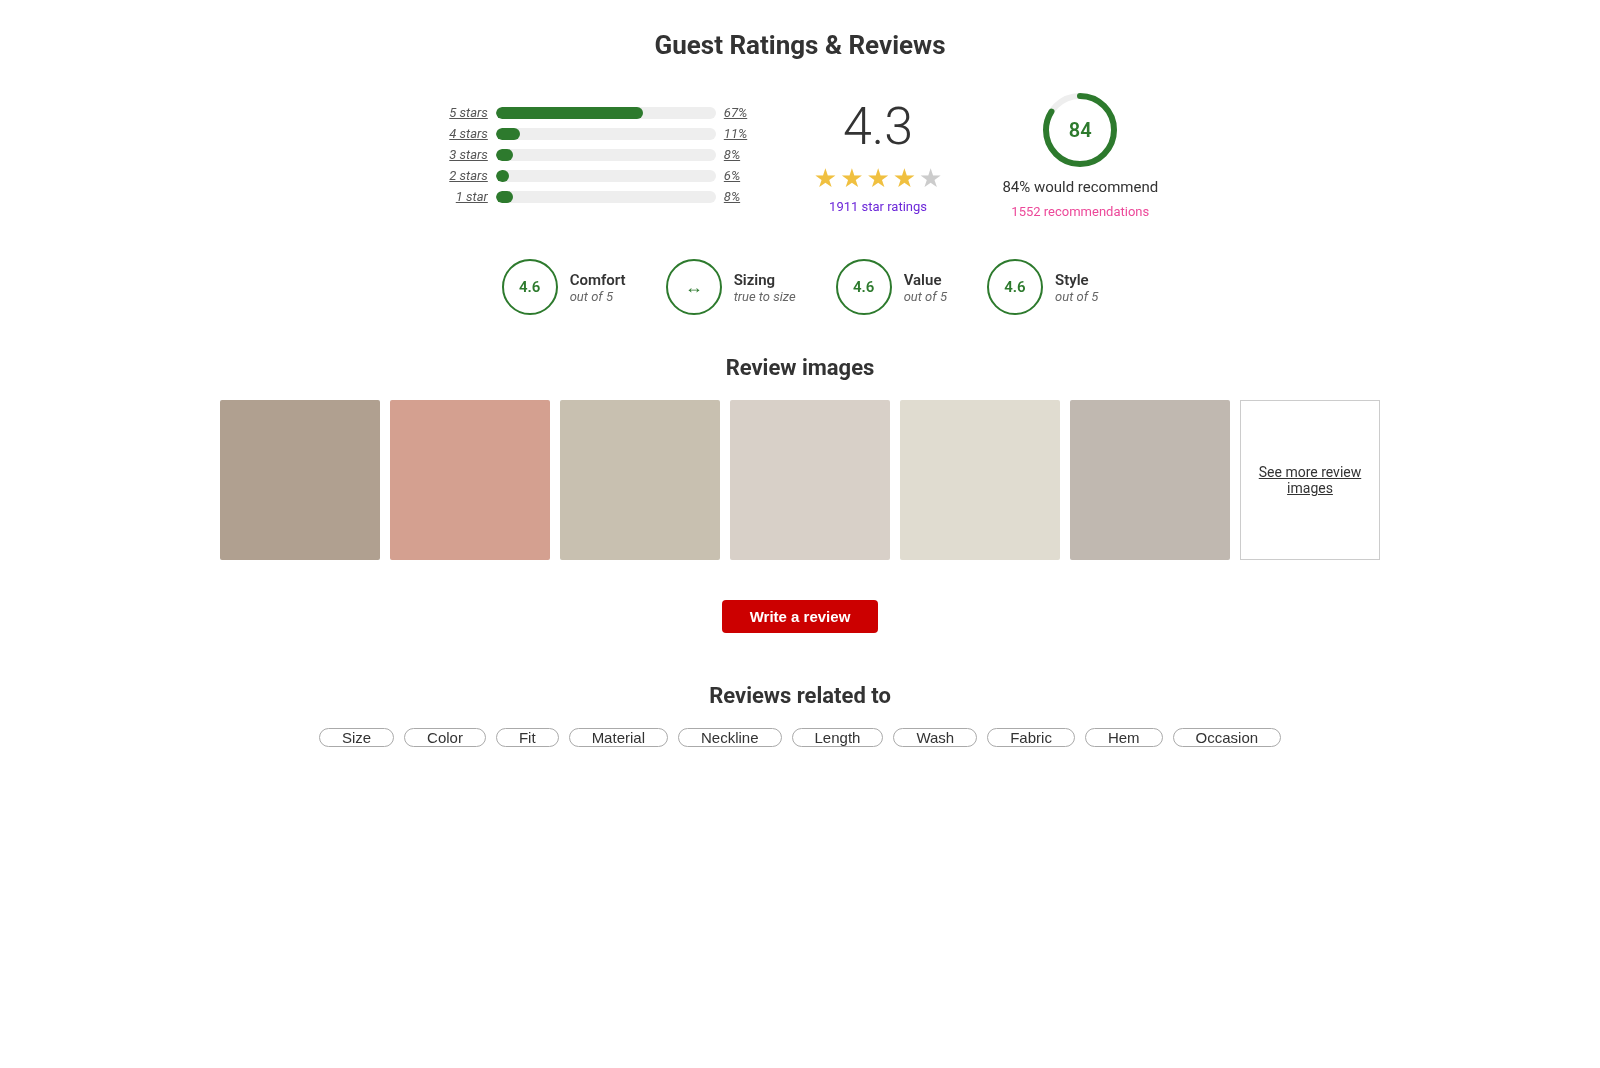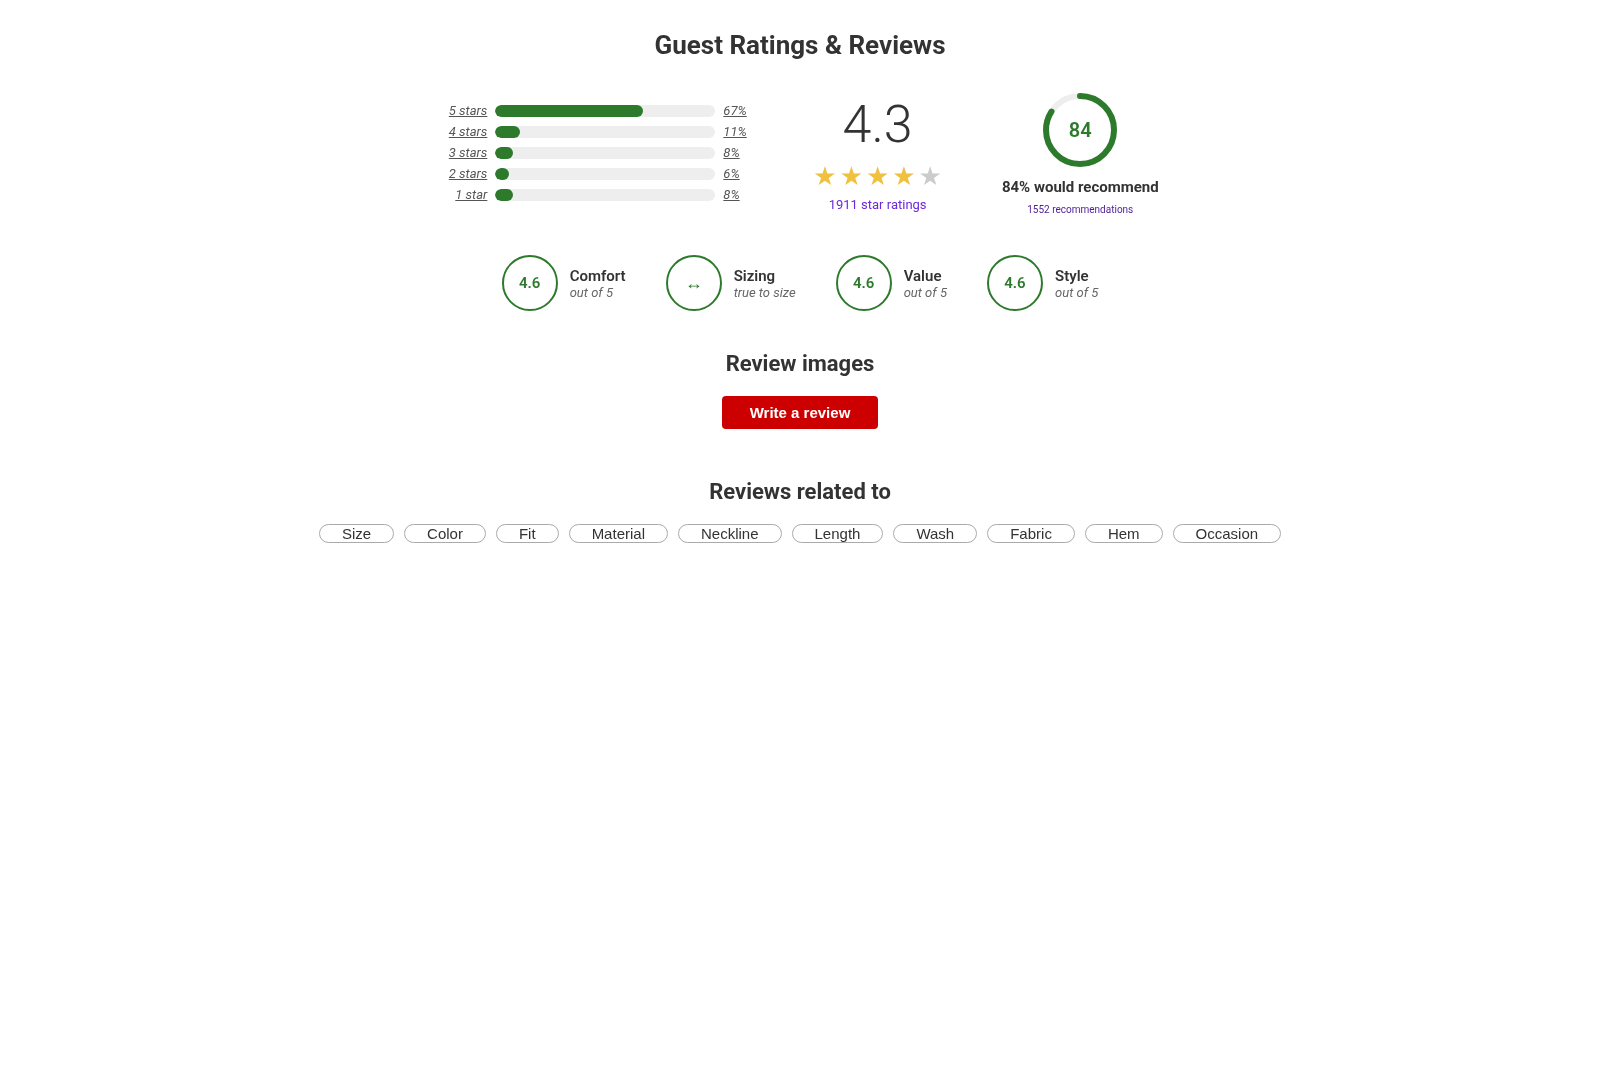--- a/index.html
+++ b/index.html
@@ -128,27 +128,27 @@
       position: absolute;
       top: 50%;
       left: 50%;
       transform: translate(-50%, -50%);
       font-size: 20px;
       font-weight: 600;
       color: #2d7a2d;
     }
     .recommend-label {
       font-size: 15px;
-      font-weight: 700;
+      font-weight: 400;
       text-align: center;
       max-width: 180px;
     }
     .recommend-sub {
-      font-size: 10px;
-      color: #4c1d95;
+      font-size: 13px;
+      color: #ec4899;
     }
 
     
     .attribute-scores {
       display: flex;
       justify-content: center;
       gap: 40px;
       margin-bottom: 40px;
       flex-wrap: wrap;
     }
@@ -366,20 +366,32 @@
       <div class="attr-circle">4.6</div>
       <div class="attr-text">
         <div class="attr-name">Style</div>
         <div class="attr-sub">out of 5</div>
       </div>
     </div>
   </div>
 
 <div>
   <h2 class="section-title">Review images</h2>
+  <div class="review-images">
+
+  <div class="review-img-box" style="background-color: rgb(176, 160, 144); width: 160px; height: 160px;"></div>
+      <div class="review-img-box" style="background-color: rgb(212, 160, 144); width: 160px; height: 160px;"></div>
+      <div class="review-img-box" style="background-color: rgb(200, 192, 176); width: 160px; height: 160px;"></div>
+      <div class="review-img-box" style="background-color: rgb(216, 208, 200); width: 160px; height: 160px;"></div>
+      <div class="review-img-box" style="background-color: rgb(224, 220, 208); width: 160px; height: 160px;"></div>
+      <div class="review-img-box" style="background-color: rgb(192, 184, 176); width: 160px; height: 160px;"></div>
+      <div class="see-more-box">
+        <span class="see-more-text">See more review images</span>
+      </div>
+    </div>
 </div>
 
 <div class="write-review-wrap">
   <button class="write-review-btn">Write a review</button>
 </div>
 
 <div class="related-section">
   <h2 class="section-title">Reviews related to</h2>
   <div class="related-tags">
 

